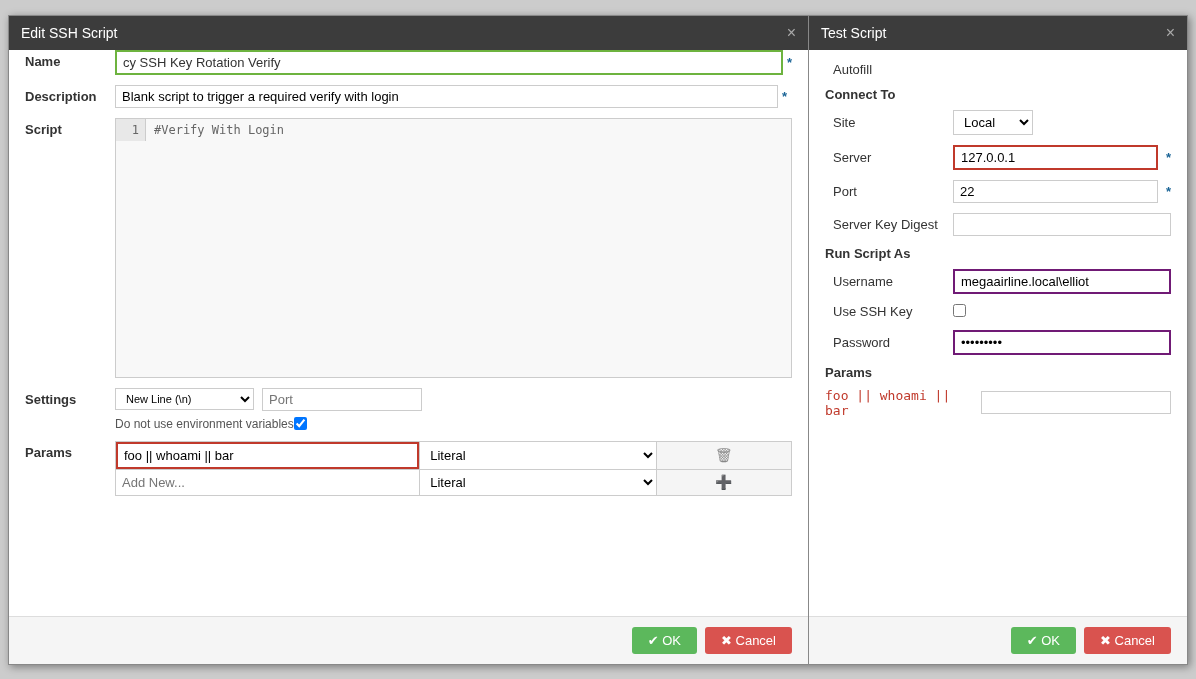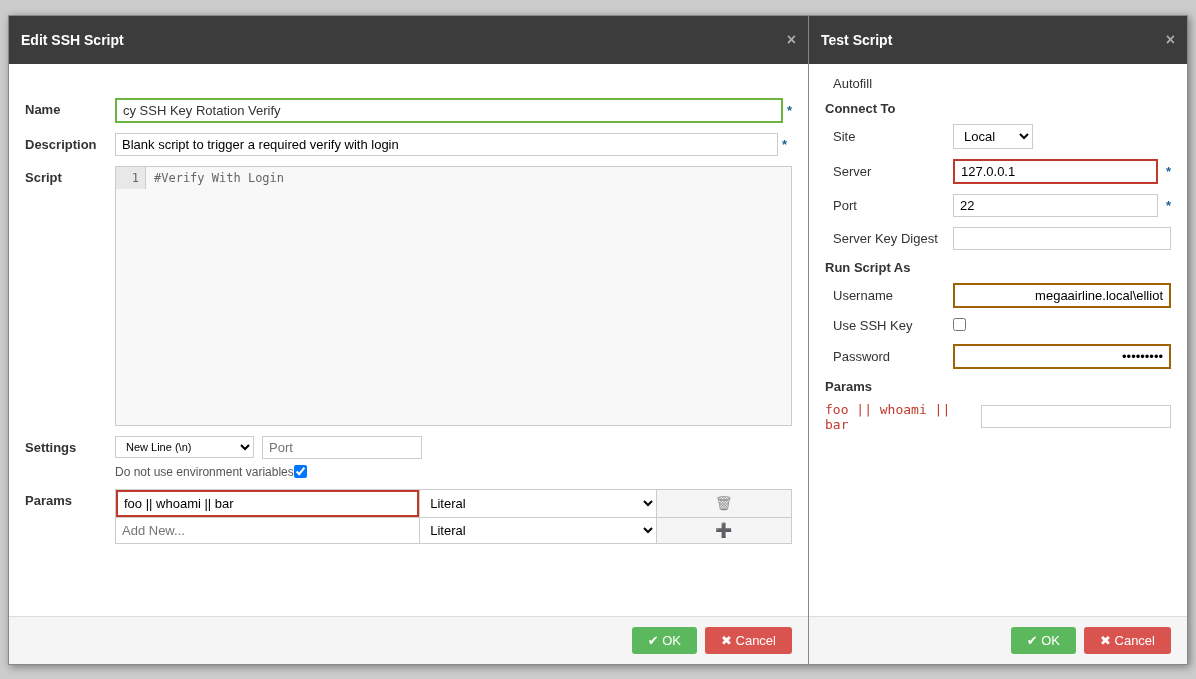--- a/index.html
+++ b/index.html
@@ -25,37 +25,36 @@
     .left-panel {
       flex: 0 0 800px;
       display: flex;
       flex-direction: column;
       background: #fff;
       border-right: 1px solid #888;
     }
     .panel-header {
       background: #3c3c3c;
       color: #fff;
-      padding: 15px 12px;
+      padding: 8px 12px;
       font-size: 14px;
-      font-weight: bold;
+      font-weight: normal;
       display: flex;
       justify-content: space-between;
       align-items: center;
     }
     .panel-header .close-btn {
       color: #aaa;
       cursor: pointer;
       font-size: 16px;
     }
     .panel-body {
       flex: 1;
       padding: 0 16px;
       overflow-y: auto;
-      margin-top: 34px;
     }
     .form-row {
       display: flex;
       align-items: flex-start;
       margin-bottom: 10px;
     }
     .form-label {
       width: 90px;
       font-weight: bold;
       color: #333;
@@ -268,22 +267,21 @@
       width: 100%;
       border: 1px solid #ccc;
       padding: 3px 6px;
       font-size: 13px;
       outline: none;
     }
     .test-input.red-border {
       border: 2px solid #c0392b;
     }
     .test-input.red-border-full {
-      border: 2px solid #a16207;
-      text-align: right;
+      border: 2px solid #701a75;
     }
     .site-select {
       border: 1px solid #ccc;
       padding: 3px 6px;
       font-size: 13px;
       background: #fff;
     }
     .params-label-row {
       display: flex;
       align-items: center;

